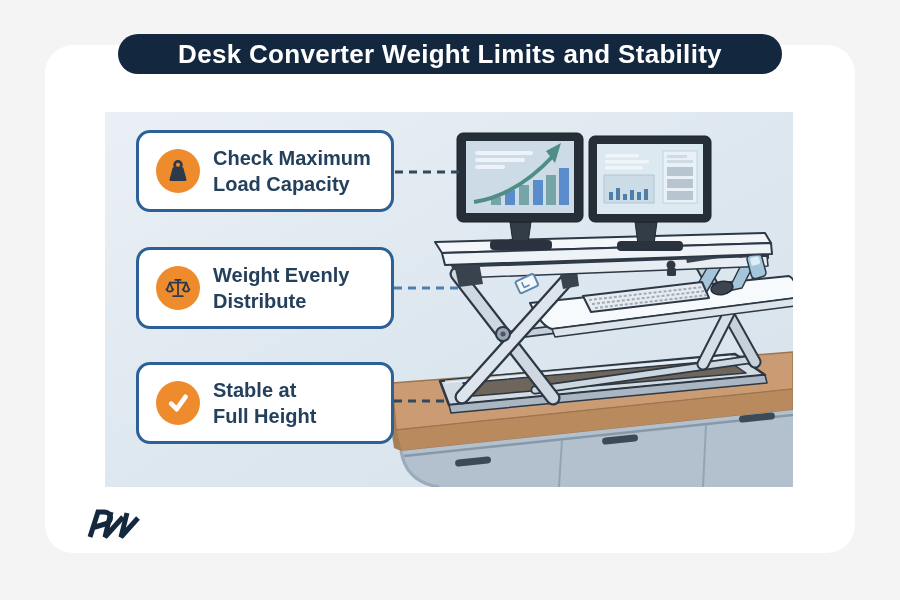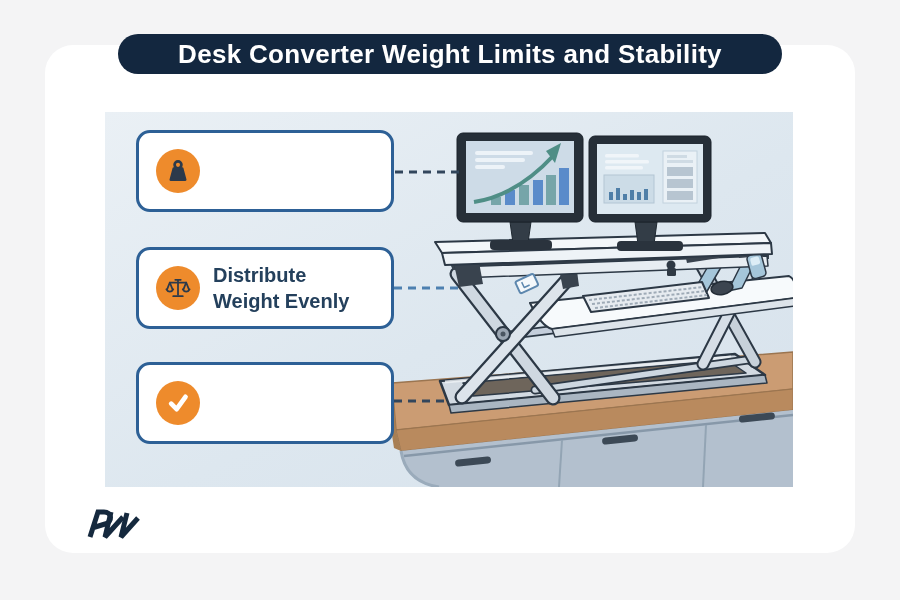--- a/index.html
+++ b/index.html
@@ -185,46 +185,54 @@
     </svg>
   </div>
 
   <div class="callout c1">
     <div class="icon-circle">
       <svg width="30" height="30" viewBox="-22 -22 44 44">
         <circle cx="0" cy="-9" r="5" fill="none" stroke="var(--icon-glyph,#2c3a4b)" stroke-width="4"></circle>
         <path d="M-11,13 L-6.5,-4 L6.5,-4 L11,13 Z" fill="var(--icon-glyph,#2c3a4b)" stroke="var(--icon-glyph,#2c3a4b)" stroke-width="3" stroke-linejoin="round"></path>
       </svg>
     </div>
+    <div class="callout-text">
+      <span>Check Maximum</span>
+      <span>Load Capacity</span>
+    </div>
   </div>
 
   <div class="callout c2">
     <div class="icon-circle">
       <svg width="30" height="30" viewBox="-22 -22 44 44" fill="none" stroke="var(--icon-glyph,#2c3a4b)" stroke-width="2.6" stroke-linecap="round">
         <path d="M0,-12 L0,10"></path>
         <path d="M-4,-12 L4,-12"></path>
         <path d="M-7,12 L7,12"></path>
         <path d="M-12,-8 L12,-8"></path>
         <path d="M-12,-8 L-16,2 M-12,-8 L-8,2"></path>
         <path d="M-17,2 A5.5 5.5 0 0 0 -7,2"></path>
         <path d="M12,-8 L8,2 M12,-8 L16,2"></path>
         <path d="M7,2 A5.5 5.5 0 0 0 17,2"></path>
       </svg>
     </div>
     <div class="callout-text">
+      <span>Weight Evenly</span>
       <span>Distribute</span>
-      <span>Weight Evenly</span>
     </div>
   </div>
 
   <div class="callout c3">
     <div class="icon-circle">
       <svg width="30" height="30" viewBox="-22 -22 44 44">
         <path d="M-10,1 L-2,9 L11,-9" fill="none" stroke="var(--check-white,#ffffff)" stroke-width="7" stroke-linecap="round" stroke-linejoin="round"></path>
       </svg>
+    </div>
+    <div class="callout-text">
+      <span>Stable at</span>
+      <span>Full Height</span>
     </div>
   </div>
 
   <svg class="logo" width="56" height="40" viewBox="0 0 56 40" fill="none" stroke="var(--logo-navy,#15293e)" stroke-width="5">
     <path d="M6,33 L14,8 L20,8 C28,8 29,18 21,20 L8,24"></path>
     <path d="M27,8 L21,33 L39,13"></path>
     <path d="M43,9 L37,33 L54,14"></path>
   </svg>
 </div>
 

